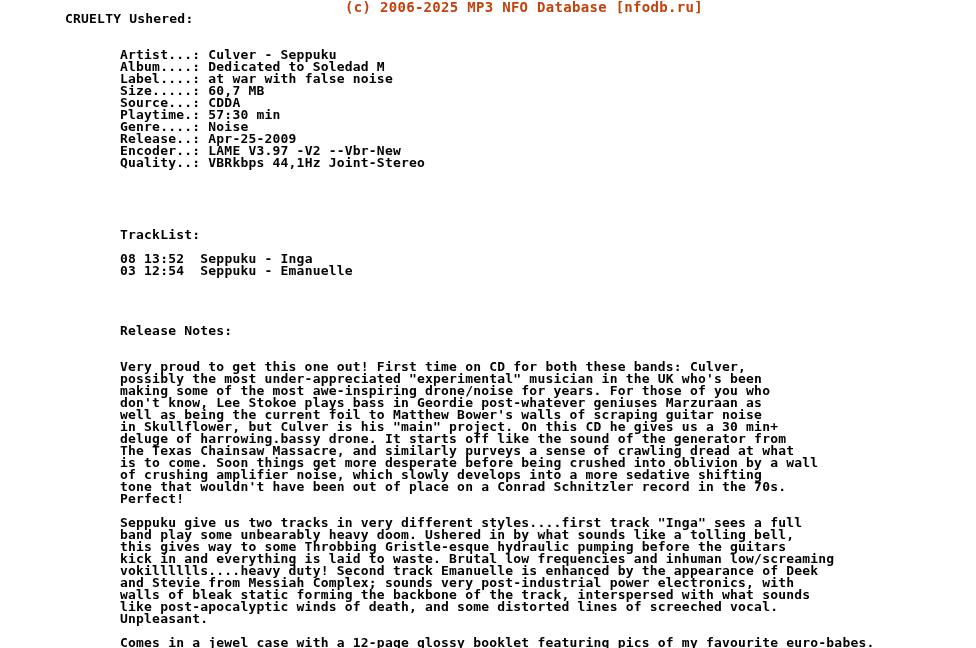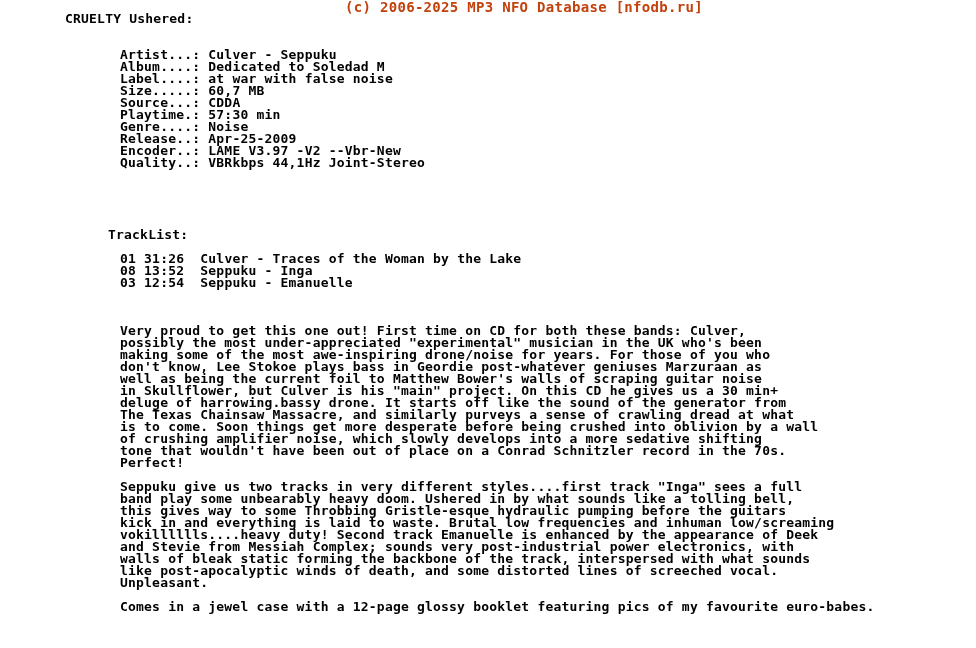--- a/index.html
+++ b/index.html
@@ -33,21 +33,21 @@
     white-space: pre;
   }
   .info {
     position: absolute;
     left: 120px;
     top: 49px;
     white-space: pre;
   }
   .tl-title {
     position: absolute;
-    left: 108px;
+    left: 120px;
     top: 229px;
     white-space: pre;
   }
   .tracks {
     position: absolute;
     left: 120px;
     top: 253px;
     white-space: pre;
   }
   .notes {
@@ -59,16 +59,17 @@
   .line { min-height: 12px; }
 </style>
 </head>
 <body>
 
 <div class="page">
   <div class="credit" style="color: #c2410c; margin-left: 36px;">(c) 2006-2025 MP3 NFO Database [nfodb.ru]</div>
   <div class="presents">CRUELTY Ushered:</div>
   <div class="info" id="info"><div class="line"><span>Artist...:</span> <span>Culver - Seppuku</span></div><div class="line"><span>Album....:</span> <span>Dedicated to Soledad M</span></div><div class="line"><span>Label....:</span> <span>at war with false noise</span></div><div class="line"><span>Size.....:</span> <span>60,7 MB</span></div><div class="line"><span>Source...:</span> <span>CDDA</span></div><div class="line"><span>Playtime.:</span> <span>57:30 min</span></div><div class="line"><span>Genre....:</span> <span>Noise</span></div><div class="line"><span>Release..:</span> <span>Apr-25-2009</span></div><div class="line"><span>Encoder..:</span> <span>LAME V3.97 -V2 --Vbr-New</span></div><div class="line"><span>Quality..:</span> <span>VBRkbps 44,1Hz Joint-Stereo</span></div></div>
   <div class="tl-title">TrackList:</div>
-  <div class="tracks" id="tracks"><div class="line"><span>01</span> <span>31:26</span>  <span>Culver - Traces of the Woman by the Lake</span></div><div class="line"><span>08</span> <span>13:52</span>  <span>Seppuku - Inga</span></div><div class="line"><span>03</span> <span>12:54</span>  <span>Seppuku - Emanuelle</span></div></div>
+  <div class="tracks" id="tracks"><div class="line"><span>08</span> <span>13:52</span>  <span>Seppuku - Inga</span></div><div class="line"><span>03</span> <span>12:54</span>  <span>Seppuku - Emanuelle</span></div></div>
   <div class="notes" id="notes">
+    <div class="line">Release Notes:</div>
   <div class="line">Very proud to get this one out! First time on CD for both these bands: Culver,</div><div class="line">possibly the most under-appreciated "experimental" musician in the UK who's been</div><div class="line">making some of the most awe-inspiring drone/noise for years. For those of you who</div><div class="line">don't know, Lee Stokoe plays bass in Geordie post-whatever geniuses Marzuraan as</div><div class="line">well as being the current foil to Matthew Bower's walls of scraping guitar noise</div><div class="line">in Skullflower, but Culver is his "main" project. On this CD he gives us a 30 min+</div><div class="line">deluge of harrowing.bassy drone. It starts off like the sound of the generator from</div><div class="line">The Texas Chainsaw Massacre, and similarly purveys a sense of crawling dread at what</div><div class="line">is to come. Soon things get more desperate before being crushed into oblivion by a wall</div><div class="line">of crushing amplifier noise, which slowly develops into a more sedative shifting</div><div class="line">tone that wouldn't have been out of place on a Conrad Schnitzler record in the 70s.</div><div class="line">Perfect!</div><div class="line">&nbsp;</div><div class="line">Seppuku give us two tracks in very different styles....first track "Inga" sees a full</div><div class="line">band play some unbearably heavy doom. Ushered in by what sounds like a tolling bell,</div><div class="line">this gives way to some Throbbing Gristle-esque hydraulic pumping before the guitars</div><div class="line">kick in and everything is laid to waste. Brutal low frequencies and inhuman low/screaming</div><div class="line">vokilllllls....heavy duty! Second track Emanuelle is enhanced by the appearance of Deek</div><div class="line">and Stevie from Messiah Complex; sounds very post-industrial power electronics, with</div><div class="line">walls of bleak static forming the backbone of the track, interspersed with what sounds</div><div class="line">like post-apocalyptic winds of death, and some distorted lines of screeched vocal.</div><div class="line">Unpleasant.</div><div class="line">&nbsp;</div><div class="line">Comes in a jewel case with a 12-page glossy booklet featuring pics of my favourite euro-babes.</div></div>
 </div>
 
 </body></html>

